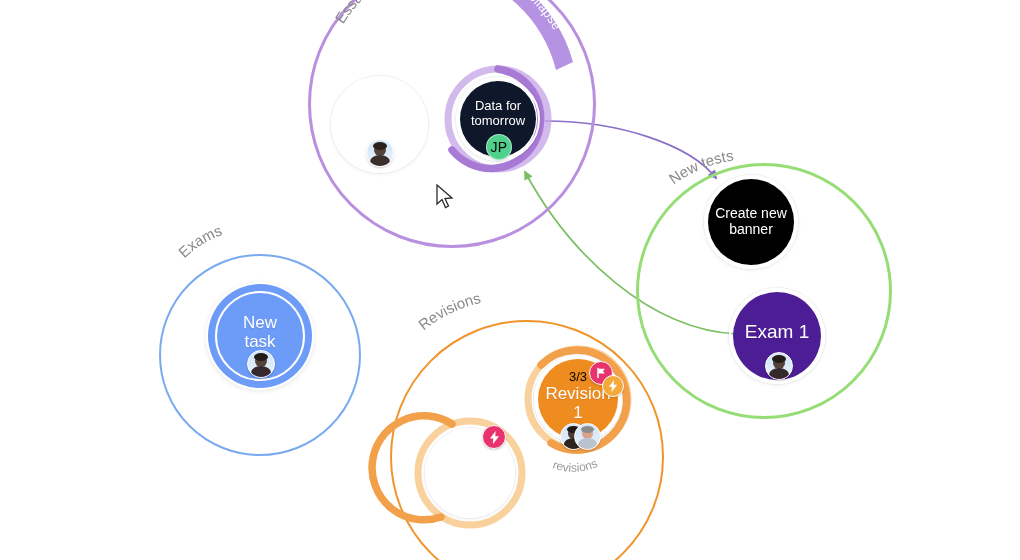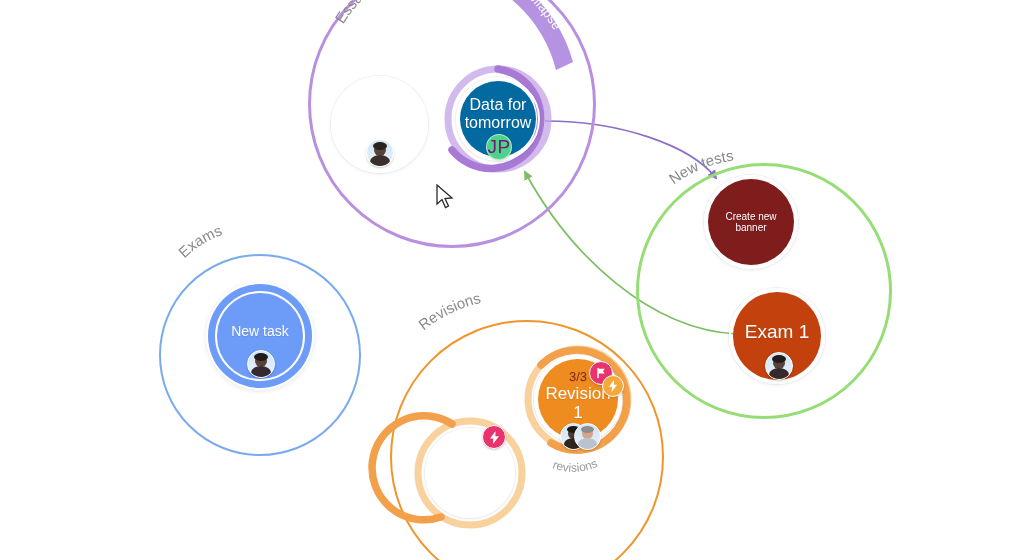--- a/index.html
+++ b/index.html
@@ -51,21 +51,21 @@
     box-shadow: 0 0 0 1px rgba(0,0,0,0.045), 0 1px 4px rgba(0,0,0,0.07);
     pointer-events: none;
   }
   .node-label {
     display: block;
     padding: 0 6px;
     font-weight: 400;
   }
   .count-label {
     font-size: 13px;
-    color: #7f1d1d;
+    color: #000000;
     opacity: .95;
     margin-bottom: -1px;
   }
   .avatar {
     position: absolute;
     border-radius: 50%;
     overflow: hidden;
     border: 1.5px solid #ffffff;
     box-shadow: 0 1px 2px rgba(0,0,0,0.20);
     background: linear-gradient(#cfe4f7, #eaf2fb);
@@ -79,25 +79,25 @@
     border-radius: 50%;
   }
   .avatar .body {
     position: absolute;
     border-radius: 50% 50% 0 0;
   }
   .initials-avatar {
     position: absolute;
     border-radius: 50%;
     background: #4fd18b;
-    color: #701a75;
+    color: #000000;
     display: flex;
     align-items: center;
     justify-content: center;
-    font-size: 19px;
+    font-size: 14px;
     letter-spacing: .3px;
     border: 1.5px solid rgba(255,255,255,0.55);
     box-shadow: 0 1px 2px rgba(0,0,0,0.12);
   }
   .badge {
     position: absolute;
     border-radius: 50%;
     display: flex;
     align-items: center;
     justify-content: center;
@@ -171,68 +171,68 @@
       <span class="head" style="left:6px; top:2px; width:14px; height:8px; background:#2b211d;"></span>
       <span class="body" style="left:3px; top:15px; width:20px; height:13px; background:#3a2f2a;"></span>
     </span>
   </div>
 
   <svg class="svg-layer">
     <circle cx="498" cy="119" r="50" fill="none" stroke="#c3a3e6" stroke-width="7" opacity="0.75"></circle>
     <path d="M 498 69 A 50 50 0 1 1 452 150" fill="none" stroke="#a87ad6" stroke-width="7.5" stroke-linecap="round"></path>
   </svg>
   <div class="node-halo" style="left:456px; top:77px; width:84px; height:84px;"></div>
-  <div class="node" style="left:460px; top:81px; width:76px; height:76px; background:#0369a1; font-size:16px;">
+  <div class="node" style="left:460px; top:81px; width:76px; height:76px; background:#0f172a; font-size:13px;">
     <span class="node-label" style="margin-top:-10px;">Data for tomorrow</span>
   </div>
   <div class="initials-avatar" style="left:486px; top:134px; width:24px; height:24px;">
     <span>JP</span>
   </div>
 
   <div class="group-ring" style="left:159px; top:254px; width:202px; height:202px; border:2.5px solid #79aaf0;"></div>
 
   <svg class="svg-layer">
     <path id="exams-label-path" d="M 183 260 A 101 101 0 0 1 275 231" fill="none"></path>
     <text font-family="Liberation Sans, sans-serif" font-size="15" fill="#8a8a8a">
       <textPath href="#exams-label-path" startOffset="2">Exams</textPath>
     </text>
   </svg>
 
   <div class="node-halo" style="left:206px; top:282px; width:108px; height:108px; border:none; box-shadow:0 1px 5px rgba(0,0,0,0.10);"></div>
   <div style="position:absolute; left:208px; top:284px; width:104px; height:104px;
               border-radius:50%; background:#6c9bf8;"></div>
   <div style="position:absolute; left:215px; top:291px; width:90px; height:90px;
               border-radius:50%; border:2.5px solid #ffffff; box-sizing:border-box;"></div>
-  <div class="node" style="left:220px; top:296px; width:80px; height:80px; background:#6c9bf8; font-size:14px;">
+  <div class="node" style="left:220px; top:296px; width:80px; height:80px; background:#6c9bf8; font-size:17px;">
     <span class="node-label" style="margin-top:-8px;">New task</span>
   </div>
   <div class="avatar" style="left:247px; top:350px; width:26px; height:26px;">
     <span class="face">
       <span class="head" style="left:7px; top:4px; width:12px; height:12px; background:#55433c;"></span>
       <span class="head" style="left:6px; top:2px; width:14px; height:8px; background:#241c19;"></span>
       <span class="body" style="left:3px; top:15px; width:20px; height:13px; background:#36292f;"></span>
     </span>
   </div>
 
   <div class="group-ring" style="left:636px; top:163px; width:256px; height:256px; border:3px solid #95dd74;"></div>
 
   <svg class="svg-layer">
     <path id="newtests-label-path" d="M 672 186 A 128 128 0 0 1 770 161" fill="none"></path>
     <text font-family="Liberation Sans, sans-serif" font-size="15" fill="#8a8a8a">
       <textPath href="#newtests-label-path" startOffset="2">New tests</textPath>
     </text>
   </svg>
 
   <div class="node-halo" style="left:704px; top:175px; width:94px; height:94px;"></div>
-  <div class="node" style="left:708px; top:179px; width:86px; height:86px; background:#7f1d1d; font-size:10px;justify-content:center;">
+  <div class="node" style="left:708px; top:179px; width:86px; height:86px; background:#000000; font-size:14px;justify-content:center;">
     <span class="node-label">Create new banner</span>
   </div>
 
   <div class="node-halo" style="left:729px; top:288px; width:96px; height:96px;"></div>
-  <div class="node" style="left:733px; top:292px; width:88px; height:88px; background:#c2410c; font-size:19px;">
+  <div class="node" style="left:733px; top:292px; width:88px; height:88px; background:#4c1d95; font-size:19px;">
     <span class="node-label" style="margin-top:-9px;">Exam 1</span>
   </div>
   <div class="avatar" style="left:765px; top:352px; width:26px; height:26px;">
     <span class="face">
       <span class="head" style="left:7px; top:4px; width:12px; height:12px; background:#55433c;"></span>
       <span class="head" style="left:6px; top:2px; width:14px; height:8px; background:#241c19;"></span>
       <span class="body" style="left:3px; top:15px; width:20px; height:13px; background:#35292c;"></span>
     </span>
   </div>
 

